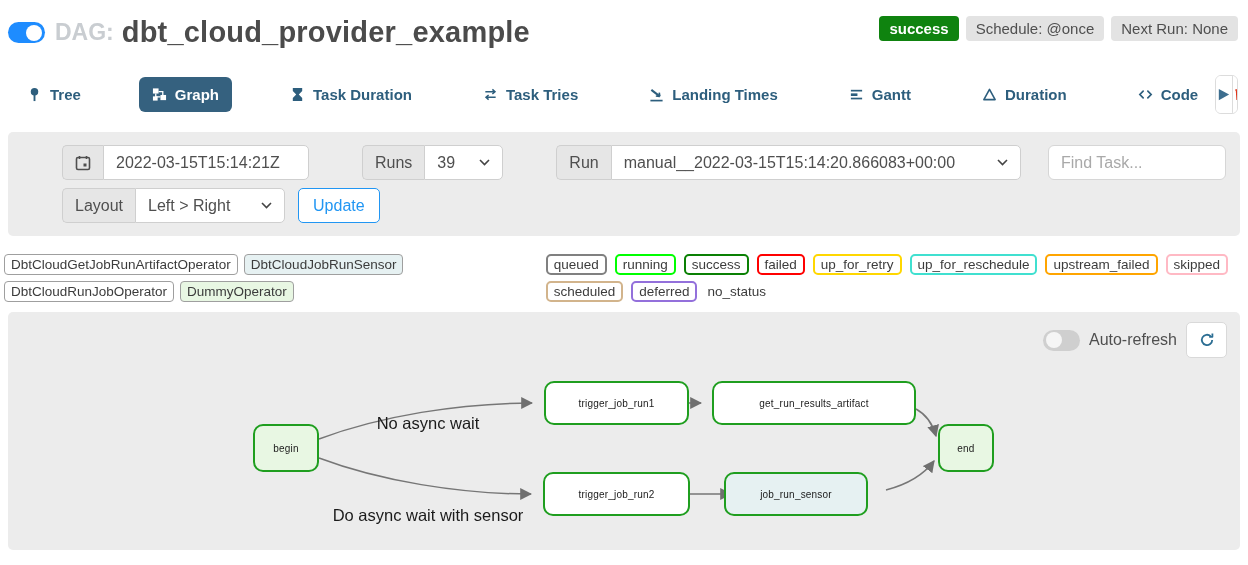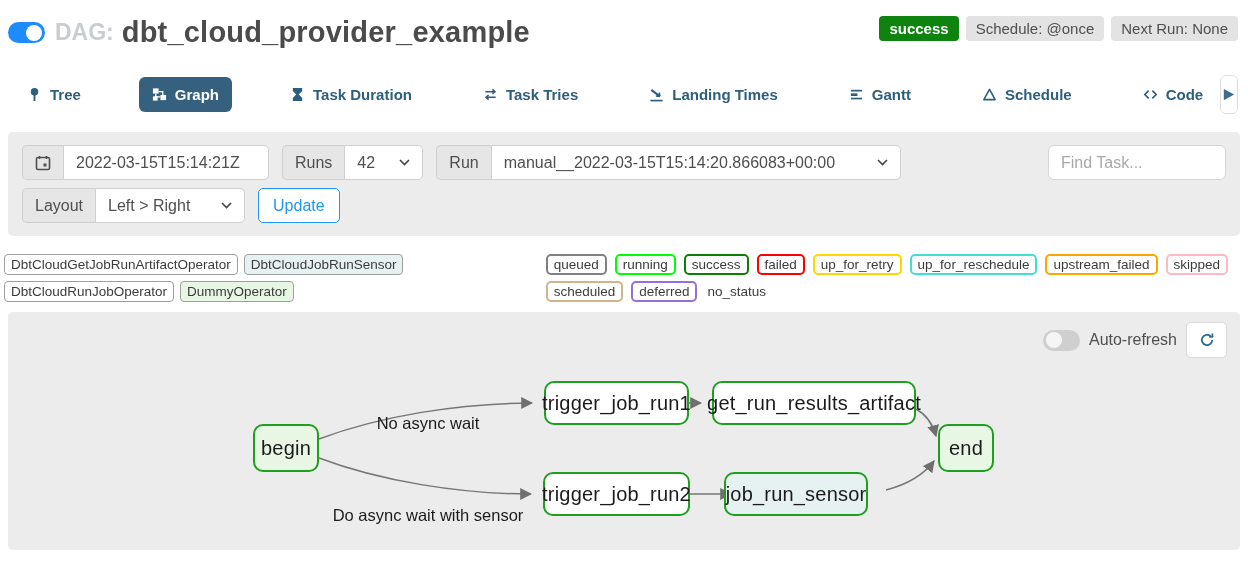--- a/index.html
+++ b/index.html
@@ -25,21 +25,21 @@
   .tab-icon svg { width:15px; height:15px; }
   .btn-group { margin-left:auto; display:flex; border:1px solid #dcdcdc; border-radius:6px; overflow:hidden; background:#fff; }
   .icon-btn { width:41px; height:37px; display:flex; align-items:center; justify-content:center;
               background:#fff; border:none; cursor:pointer; }
   .icon-btn + .icon-btn { border-left:1px solid #dcdcdc; }
 
   
   .filter-panel { margin:18px 8px 0 8px; background:#ececec; border-radius:5px; padding:13px 14px; }
   .frow { display:flex; align-items:center; }
   .frow + .frow { margin-top:8px; }
-  .igroup { display:flex; align-items:stretch; margin-right:13px; }
+  .igroup { display:flex; align-items:stretch; margin-right:13px;margin-left:40px; }
   .iaddon { display:flex; align-items:center; padding:0 12px; background:#e6e6e6; border:1px solid #cfcfcf;
             border-right:none; border-radius:5px 0 0 5px; font-size:16px; color:#4f4f4f; }
   .itext { display:flex; align-items:center; background:#fff; border:1px solid #cfcfcf;
            border-radius:0 5px 5px 0; font-size:16px; color:#4f4f4f; padding:0 12px; height:35px; }
   .iselect { justify-content:space-between; gap:14px; cursor:pointer; }
   .chev svg { width:11px; height:7px; display:block; }
   .find-input { margin-left:auto; width:178px; height:35px; border:1px solid #d6d6d6; border-radius:6px;
                 padding:0 12px; font-size:16px; color:#4f4f4f; background:#fff; font-family:inherit; }
   .find-input::placeholder { color:#a9a9a9; }
   .update-btn { height:35px; padding:0 14px; background:#fff; border:1.5px solid #2196f3; border-radius:5px;
@@ -56,21 +56,21 @@
   
   .graph-panel { position:relative; margin:10px 8px 0 8px; height:238px; background:#ececec; border-radius:5px; }
   .autorefresh { position:absolute; top:10px; right:13px; display:flex; align-items:center; gap:9px; }
   .toggle-off { width:37px; height:21px; border-radius:11px; background:#cfcfcf; position:relative; cursor:pointer; }
   .toggle-off .knob { position:absolute; top:2.5px; left:3px; width:16px; height:16px; border-radius:50%; background:#f5f5f5; }
   .autorefresh-label { font-size:16px; color:#4f4f4f; }
   .refresh-btn { width:41px; height:36px; background:#fff; border:1px solid #d9d9d9; border-radius:5px;
                  display:flex; align-items:center; justify-content:center; cursor:pointer; }
   #edge-svg { position:absolute; left:0; top:0; width:100%; height:100%; }
   .node { position:absolute; display:flex; align-items:center; justify-content:center;
-          border:2.5px solid #1f9e1f; border-radius:10px; font-size:20px; color:#1b1b1b;
+          border:2.5px solid #1f9e1f; border-radius:10px; font-size:10px; color:#1b1b1b;
           background:#fff; cursor:pointer; letter-spacing:.2px; }
   .edge-label { position:absolute; transform:translate(-50%,-50%); font-size:16.5px; color:#1b1b1b; white-space:nowrap; }
 </style>
 </head>
 <body>
 
 <div class="header">
   <div class="toggle">
       <div class="knob"></div>
     </div>
@@ -141,21 +141,21 @@
           </svg>
         </span>
         <span>Gantt</span>
       </div>
       <div class="tab">
         <span class="tab-icon">
           <svg viewBox="0 0 16 16" fill="none" stroke="currentColor" stroke-width="1.7" stroke-linejoin="round">
             <path d="M8 2.5L14 13.5H2z"></path>
           </svg>
         </span>
-        <span>Schedule</span>
+        <span>Duration</span>
       </div>
       <div class="tab">
         <span class="tab-icon">
           <svg viewBox="0 0 16 16" fill="none" stroke="currentColor" stroke-width="1.8" stroke-linecap="round">
             <path d="M5.5 4.5L2 8l3.5 3.5M10.5 4.5L14 8l-3.5 3.5"></path>
           </svg>
         </span>
         <span>Code</span>
       </div>
     </div>
@@ -188,21 +188,21 @@
             <rect x="1.5" y="2.5" width="13" height="12" rx="1.5"></rect>
             <path d="M4.5 1v3M11.5 1v3"></path>
             <rect x="8.5" y="8.5" width="3" height="3" fill="#4f4f4f" stroke="none"></rect>
           </svg>
         </span>
       <span class="itext" style="width:206px">2022-03-15T15:14:21Z</span>
     </div>
     <div class="igroup">
       <span class="iaddon">Runs</span>
       <span class="itext iselect" style="width:79px">
-        <span>42</span>
+        <span>39</span>
         <span class="chev">
             <svg viewBox="0 0 11 7" fill="none" stroke="#444" stroke-width="1.6">
               <path d="M1 1l4.5 4.5L10 1"></path>
             </svg>
           </span>
       </span>
     </div>
     <div class="igroup">
       <span class="iaddon">Run</span>
       <span class="itext iselect" style="width:410px">

